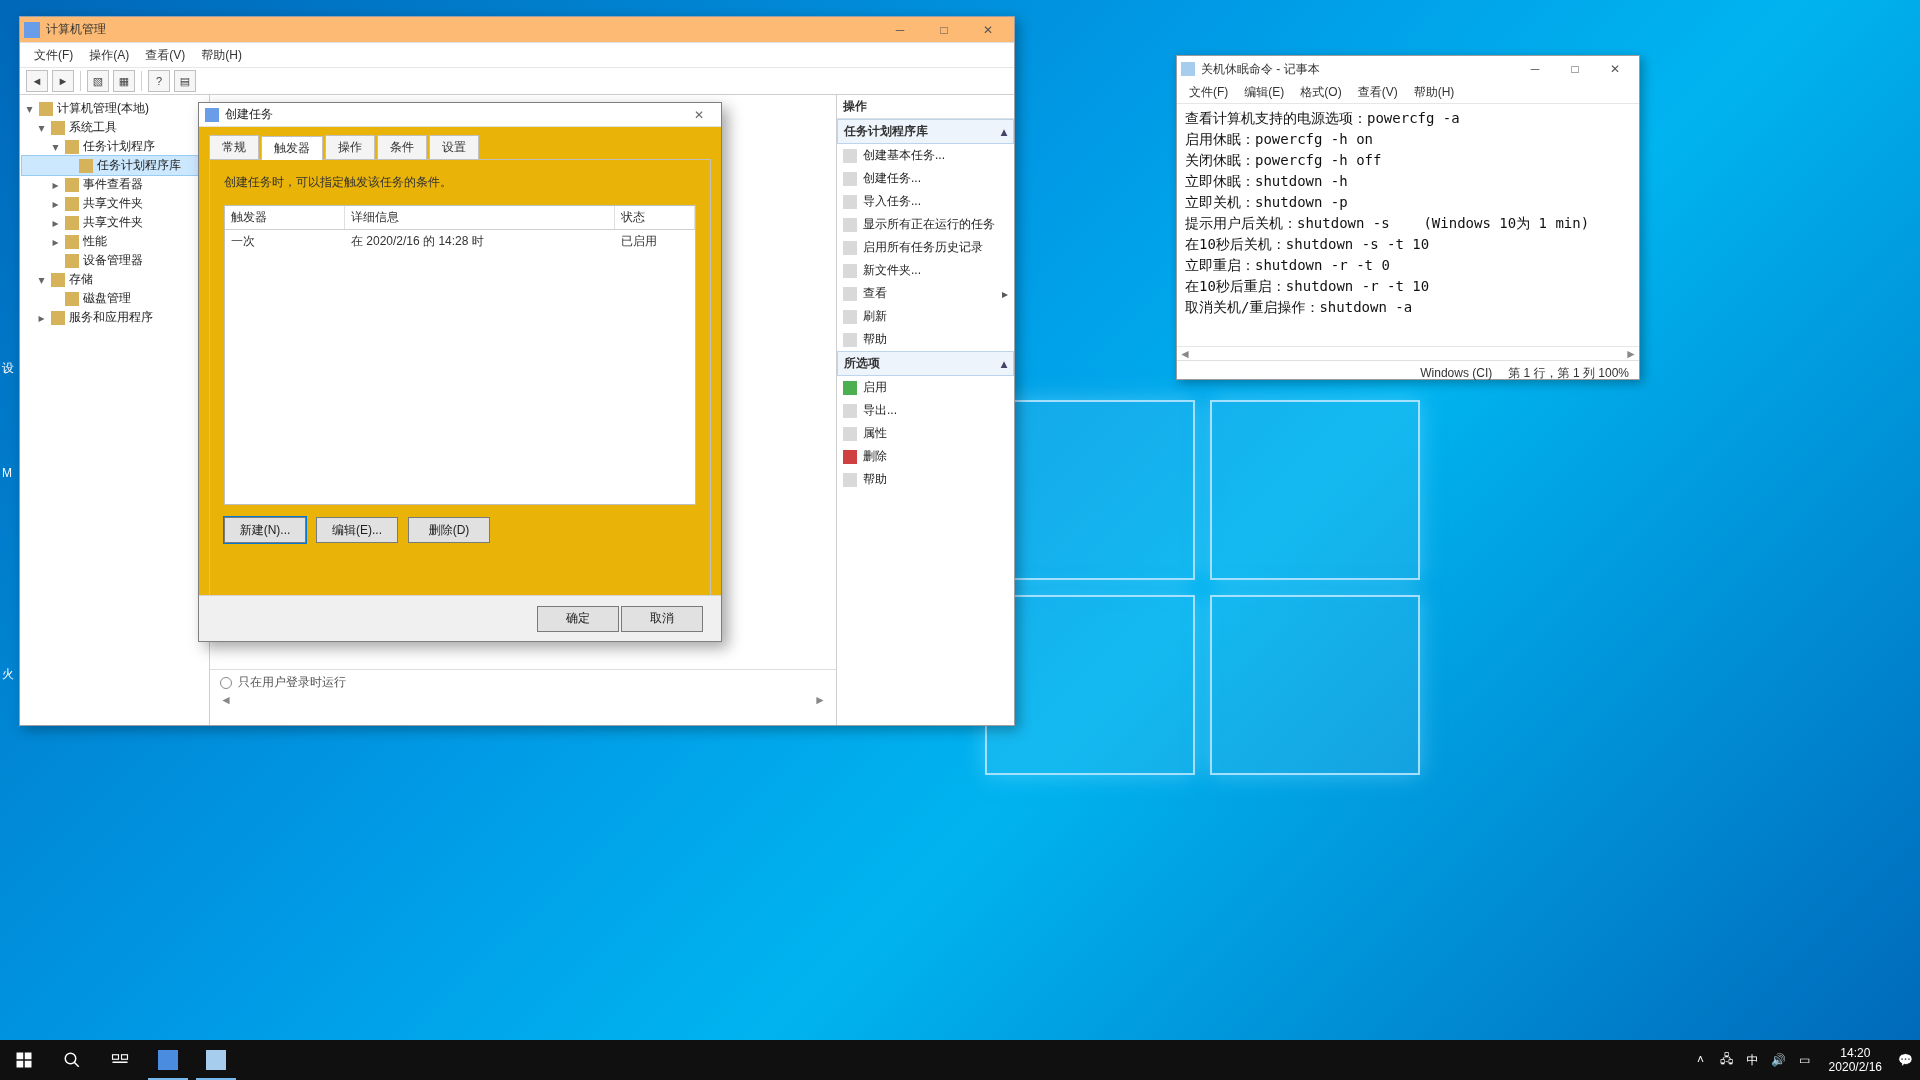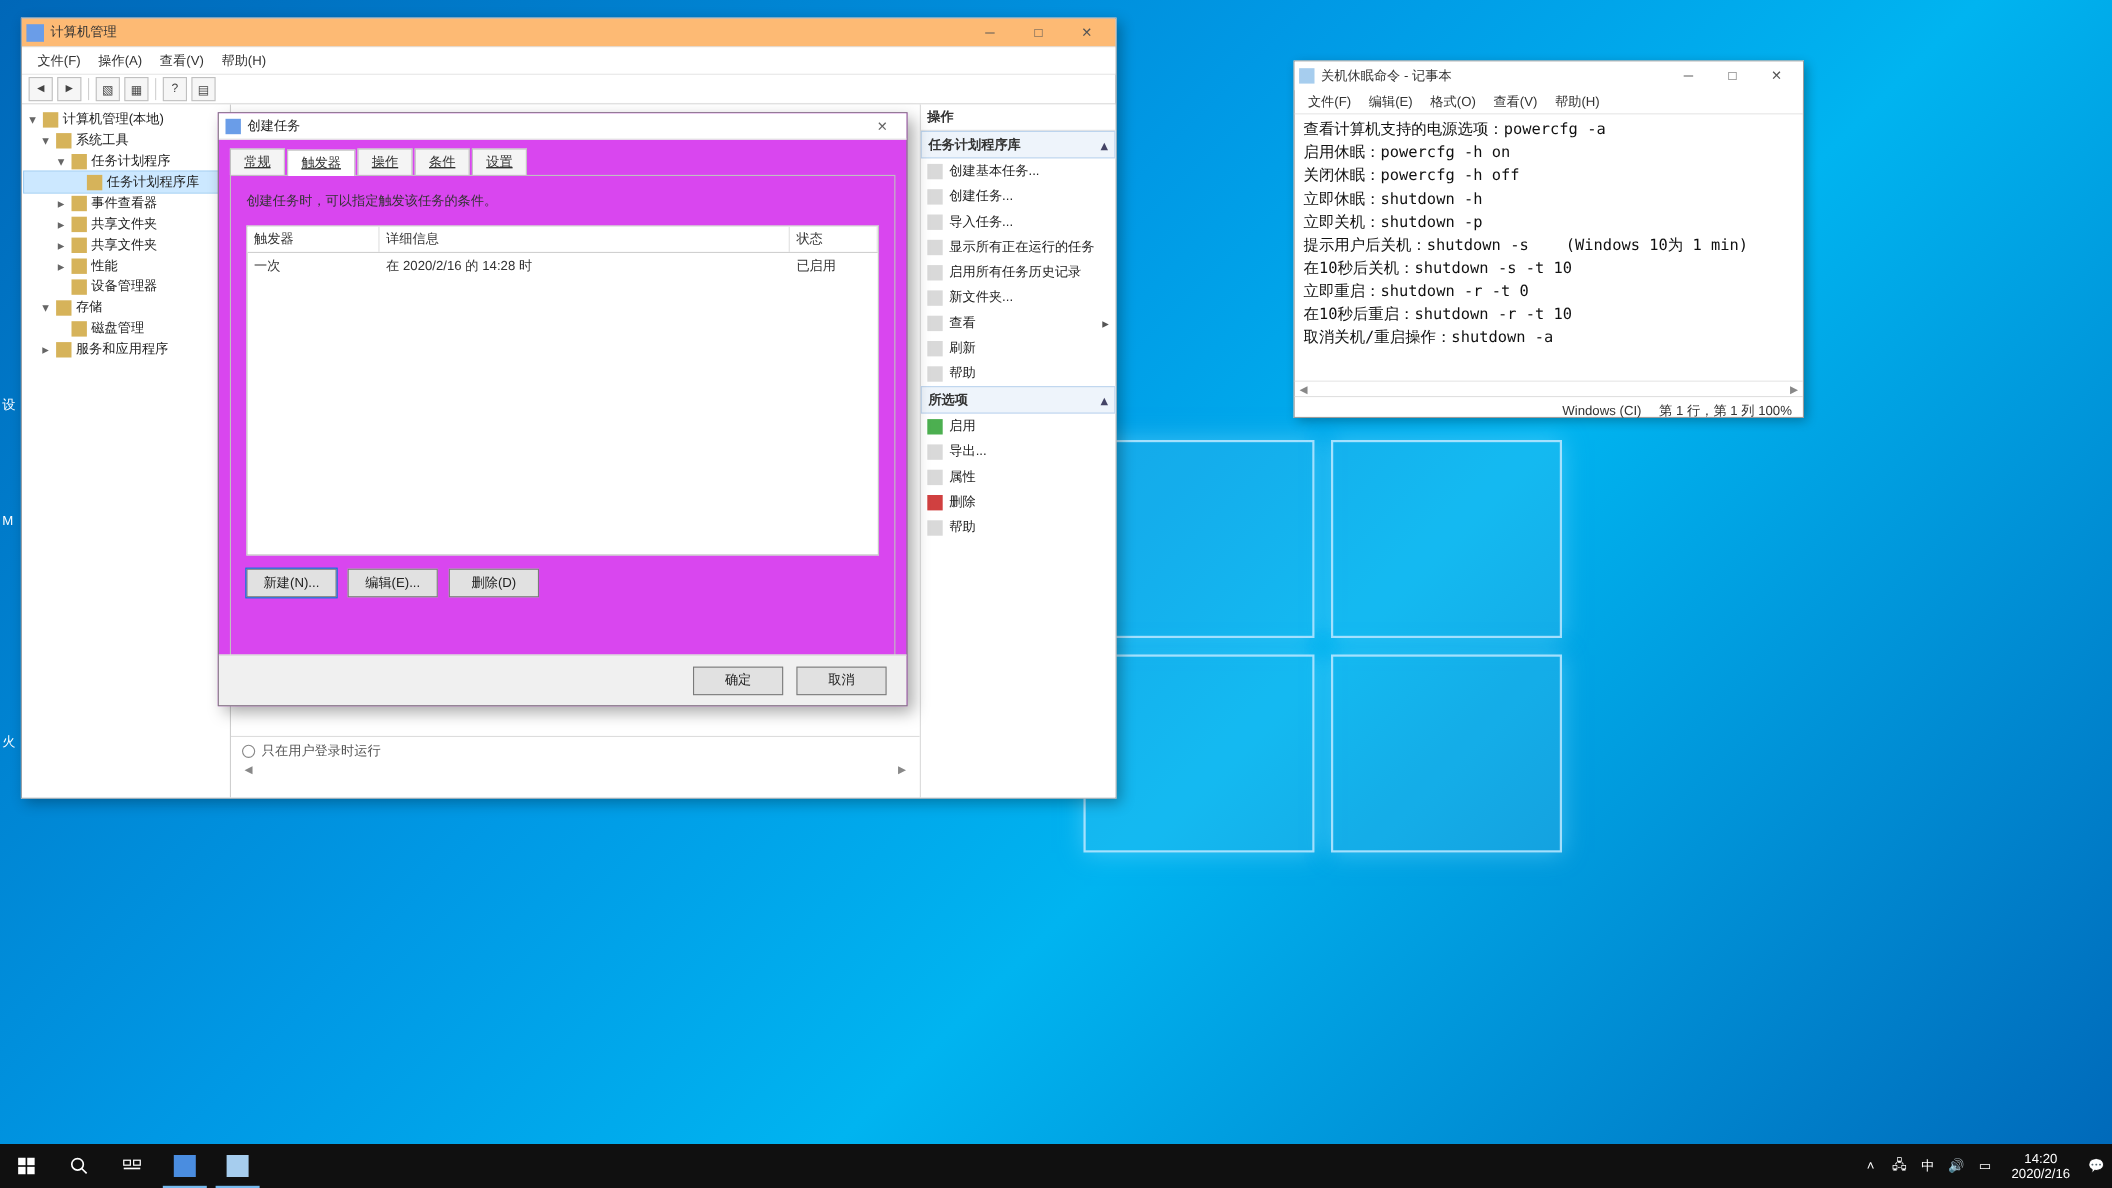--- a/index.html
+++ b/index.html
@@ -36,42 +36,42 @@
 .mgmt .actions{width:178px;border-left:1px solid #cfcfcf;background:#fff;display:flex;flex-direction:column;}
 .act-head{background:#eef4fb;border:1px solid #bcd4ee;padding:3px 6px;font-weight:bold;color:#333;display:flex;justify-content:space-between;align-items:center;}
 .act-head .chev{color:#446;}
 .act-item{padding:3px 6px;display:flex;align-items:center;gap:6px;color:#222;}
 .act-item .ic{width:14px;height:14px;background:#d9d9d9;}
 .act-item .ic.red{background:#d04040;}
 .act-item .ic.green{background:#4caf50;}
 .act-item .chev{margin-left:auto;color:#555;}
 
 
-.dlg{position:absolute;left:198px;top:102px;width:627px;height:540px;background:#d946ef;border:1px solid #808080;box-shadow:6px 6px 14px rgba(0,0,0,.35);}
+.dlg{position:absolute;left:198px;top:102px;width:524px;height:540px;background:#eab308;border:1px solid #808080;box-shadow:6px 6px 14px rgba(0,0,0,.35);}
 .dlg .titlebar{height:24px;display:flex;align-items:center;background:#fff;border-bottom:1px solid #e2e2e2;padding:0 6px;}
 .dlg .titlebar .ico{width:14px;height:14px;background:#6a9de8;margin-right:6px;}
 .dlg .titlebar .ttl{flex:1;color:#222;}
 .dlg .titlebar .close{width:32px;text-align:center;color:#666;}
-.dlg .tabs{display:flex;gap:2px;padding:8px 10px 0 10px;text-decoration:underline;}
+.dlg .tabs{display:flex;gap:2px;padding:8px 10px 0 10px;}
 .dlg .tabs .tab{padding:3px 12px;border:1px solid #c0c0c0;background:#f4f4f4;border-bottom:none;color:#333;}
 .dlg .tabs .tab.active{background:#fff;position:relative;top:1px;}
 .dlg .tabpage{margin:0 10px 10px 10px;border:1px solid #c0c0c0;padding:14px 14px 16px 14px;height:440px;}
 .dlg .desc{color:#333;margin-bottom:14px;}
 .dlg .list{border:1px solid #c0c0c0;height:300px;background:#fff;}
 .dlg .list .hdr{display:flex;background:#fff;border-bottom:1px solid #d0d0d0;}
 .dlg .list .hdr div{padding:3px 6px;border-right:1px solid #e0e0e0;color:#333;}
 .dlg .list .row{display:flex;}
 .dlg .list .row div{padding:3px 6px;color:#333;}
 .dlg .list .c1{width:120px;}
 .dlg .list .c2{flex:1;}
 .dlg .list .c3{width:80px;}
 .dlg .btnrow{display:flex;gap:10px;margin-top:12px;}
 .btn{min-width:82px;height:26px;border:1px solid #7a7a7a;background:#e1e1e1;display:flex;align-items:center;justify-content:center;padding:0 10px;color:#222;}
 .btn.primary{outline:1px solid #0078d7;}
-.dlg .footer{position:absolute;left:0;right:0;bottom:0;height:46px;background:#f0f0f0;border-top:1px solid #d4d4d4;display:flex;align-items:center;justify-content:flex-end;gap:12px;padding:13px 18px;}
+.dlg .footer{position:absolute;left:0;right:0;bottom:0;height:46px;background:#f0f0f0;border-top:1px solid #d4d4d4;display:flex;align-items:center;justify-content:flex-end;gap:2px;padding:13px 18px;}
 
 
 .np{position:absolute;left:1176px;top:55px;width:464px;height:325px;background:#fff;border:1px solid #9c9c9c;box-shadow:3px 3px 10px rgba(0,0,0,.3);}
 .np .titlebar{height:26px;display:flex;align-items:center;padding:0 4px;background:#fff;}
 .np .titlebar .ico{width:14px;height:14px;background:#a6cdee;margin-right:6px;}
 .np .titlebar .ttl{flex:1;color:#333;}
 .np .titlebar .wbtn{width:40px;text-align:center;color:#555;}
 .np .menubar{height:22px;display:flex;align-items:center;padding:0 4px;border-bottom:1px solid #e6e6e6;}
 .np .menubar span{padding:1px 8px;color:#333;}
 .np .content{padding:4px 8px;height:242px;overflow:auto;font-family:Consolas,monospace;font-size:14px;line-height:21px;color:#111;white-space:pre;}

